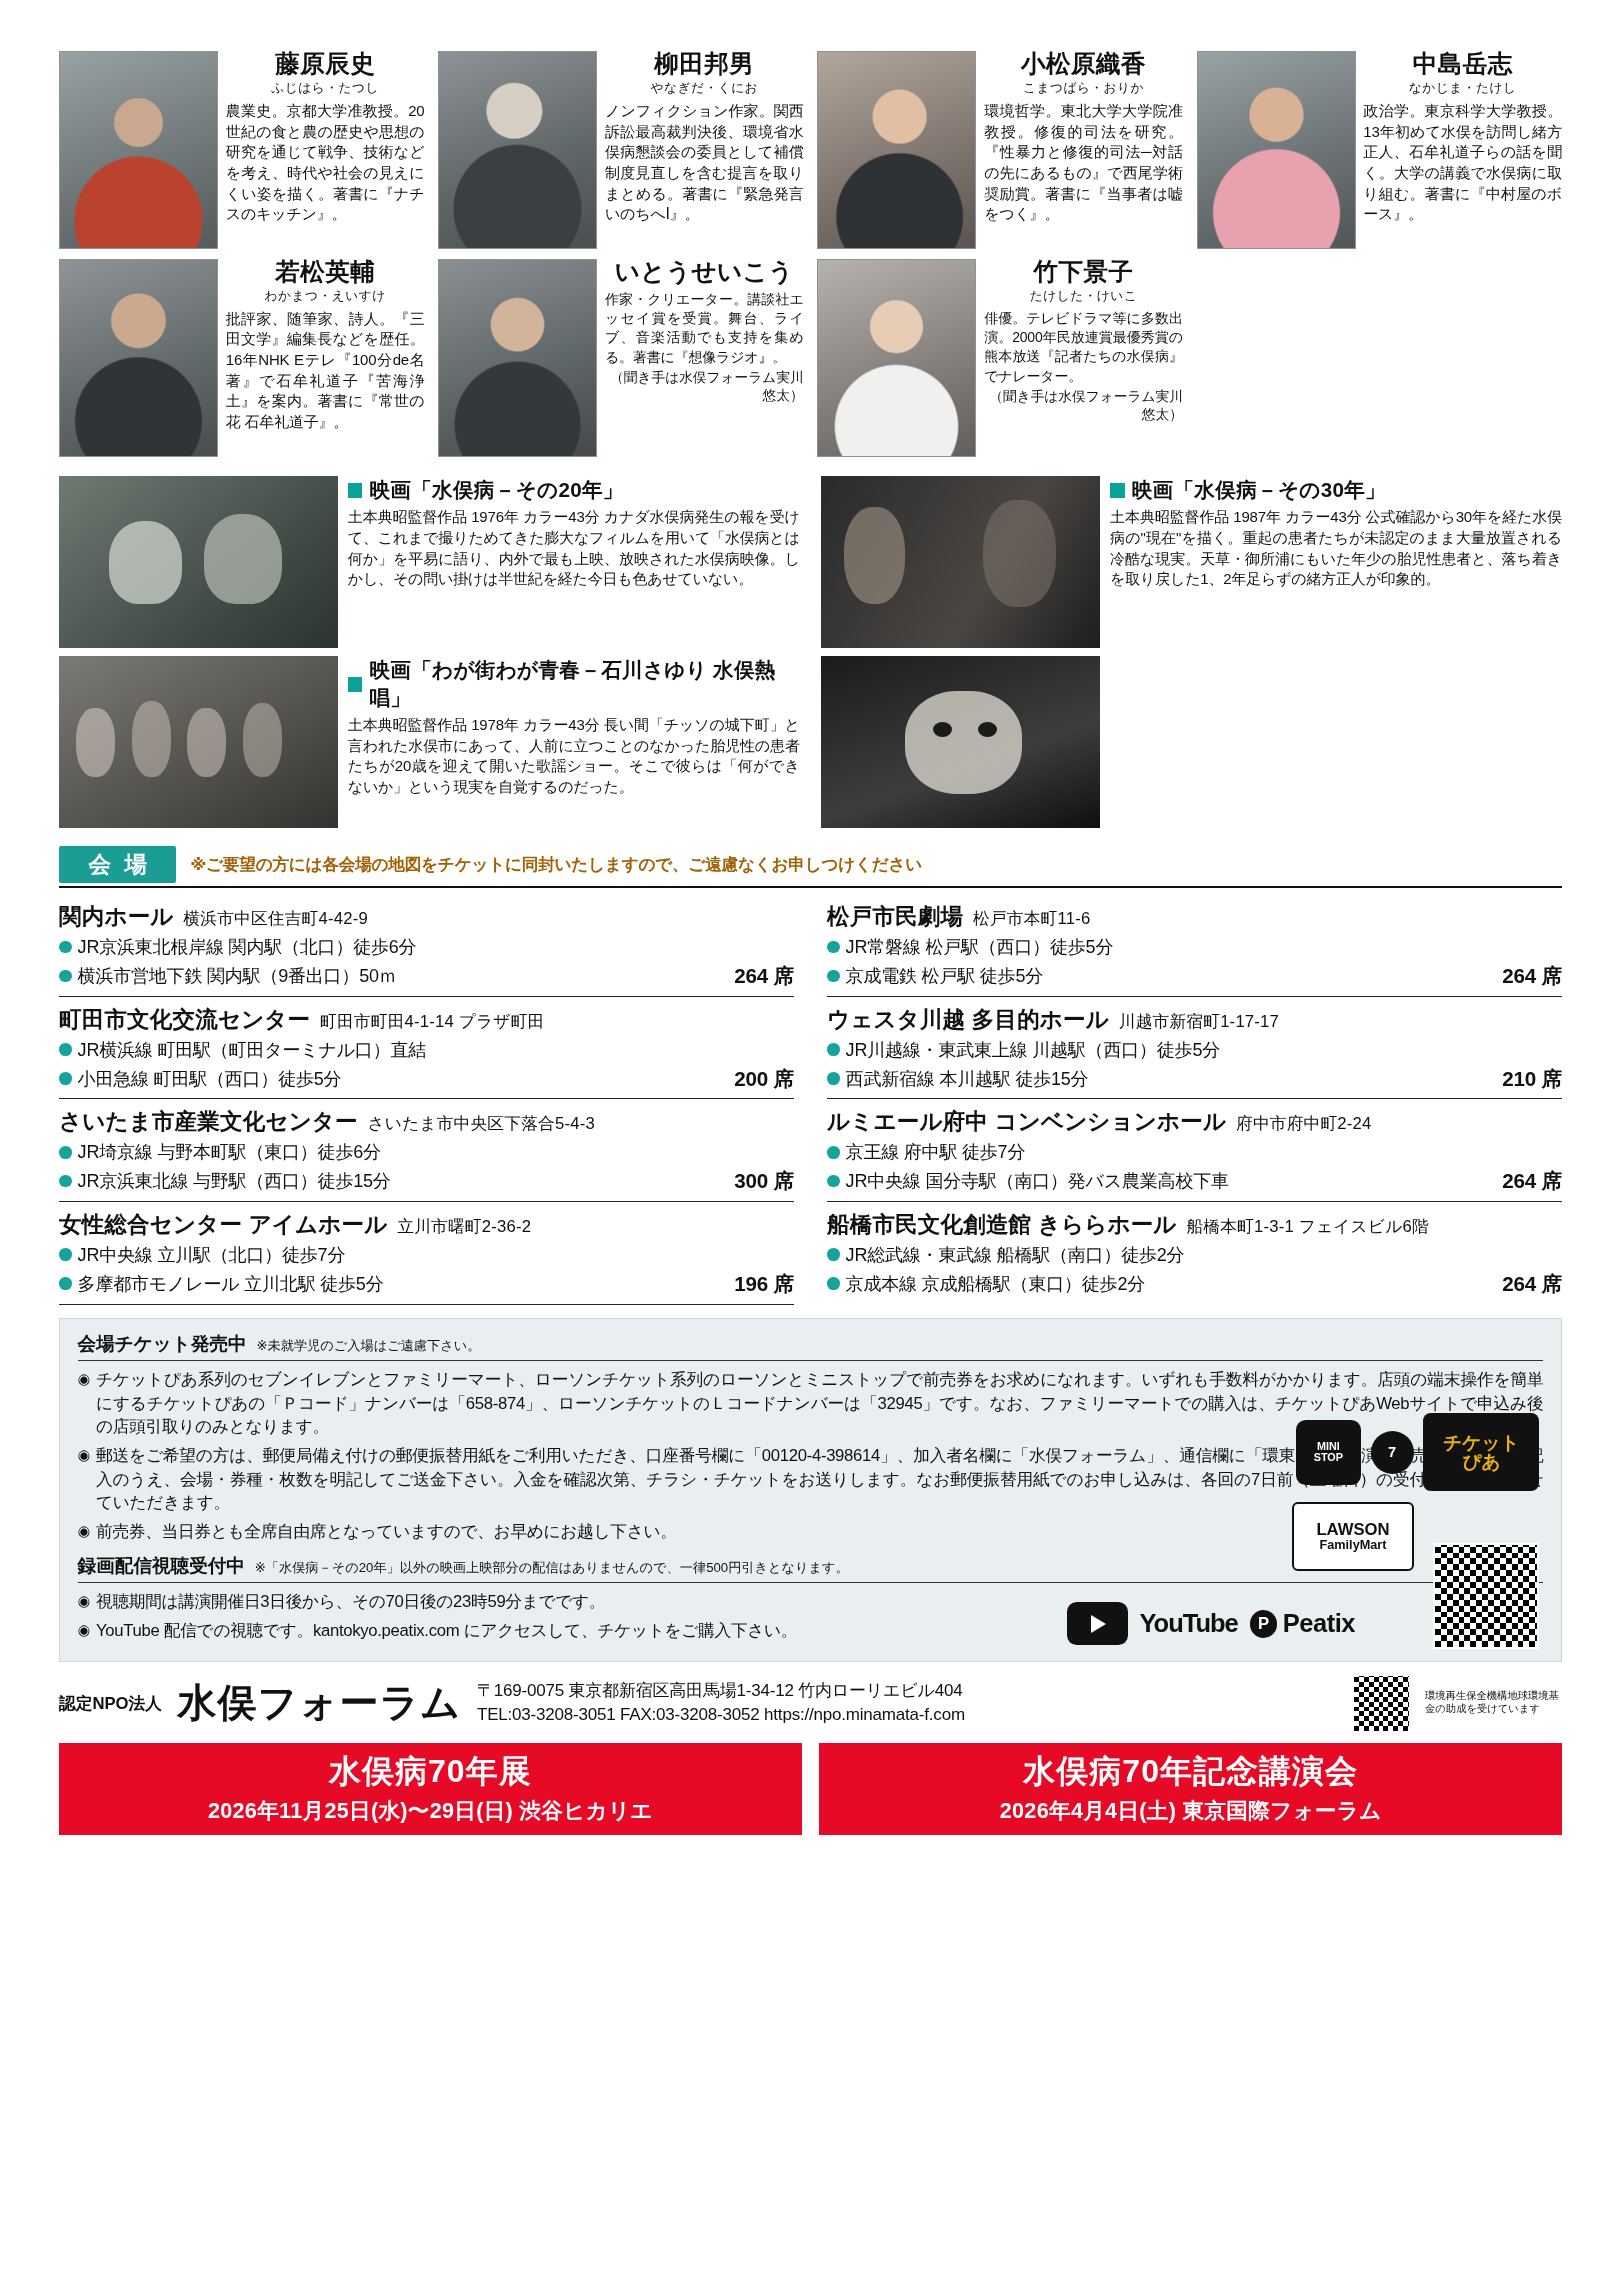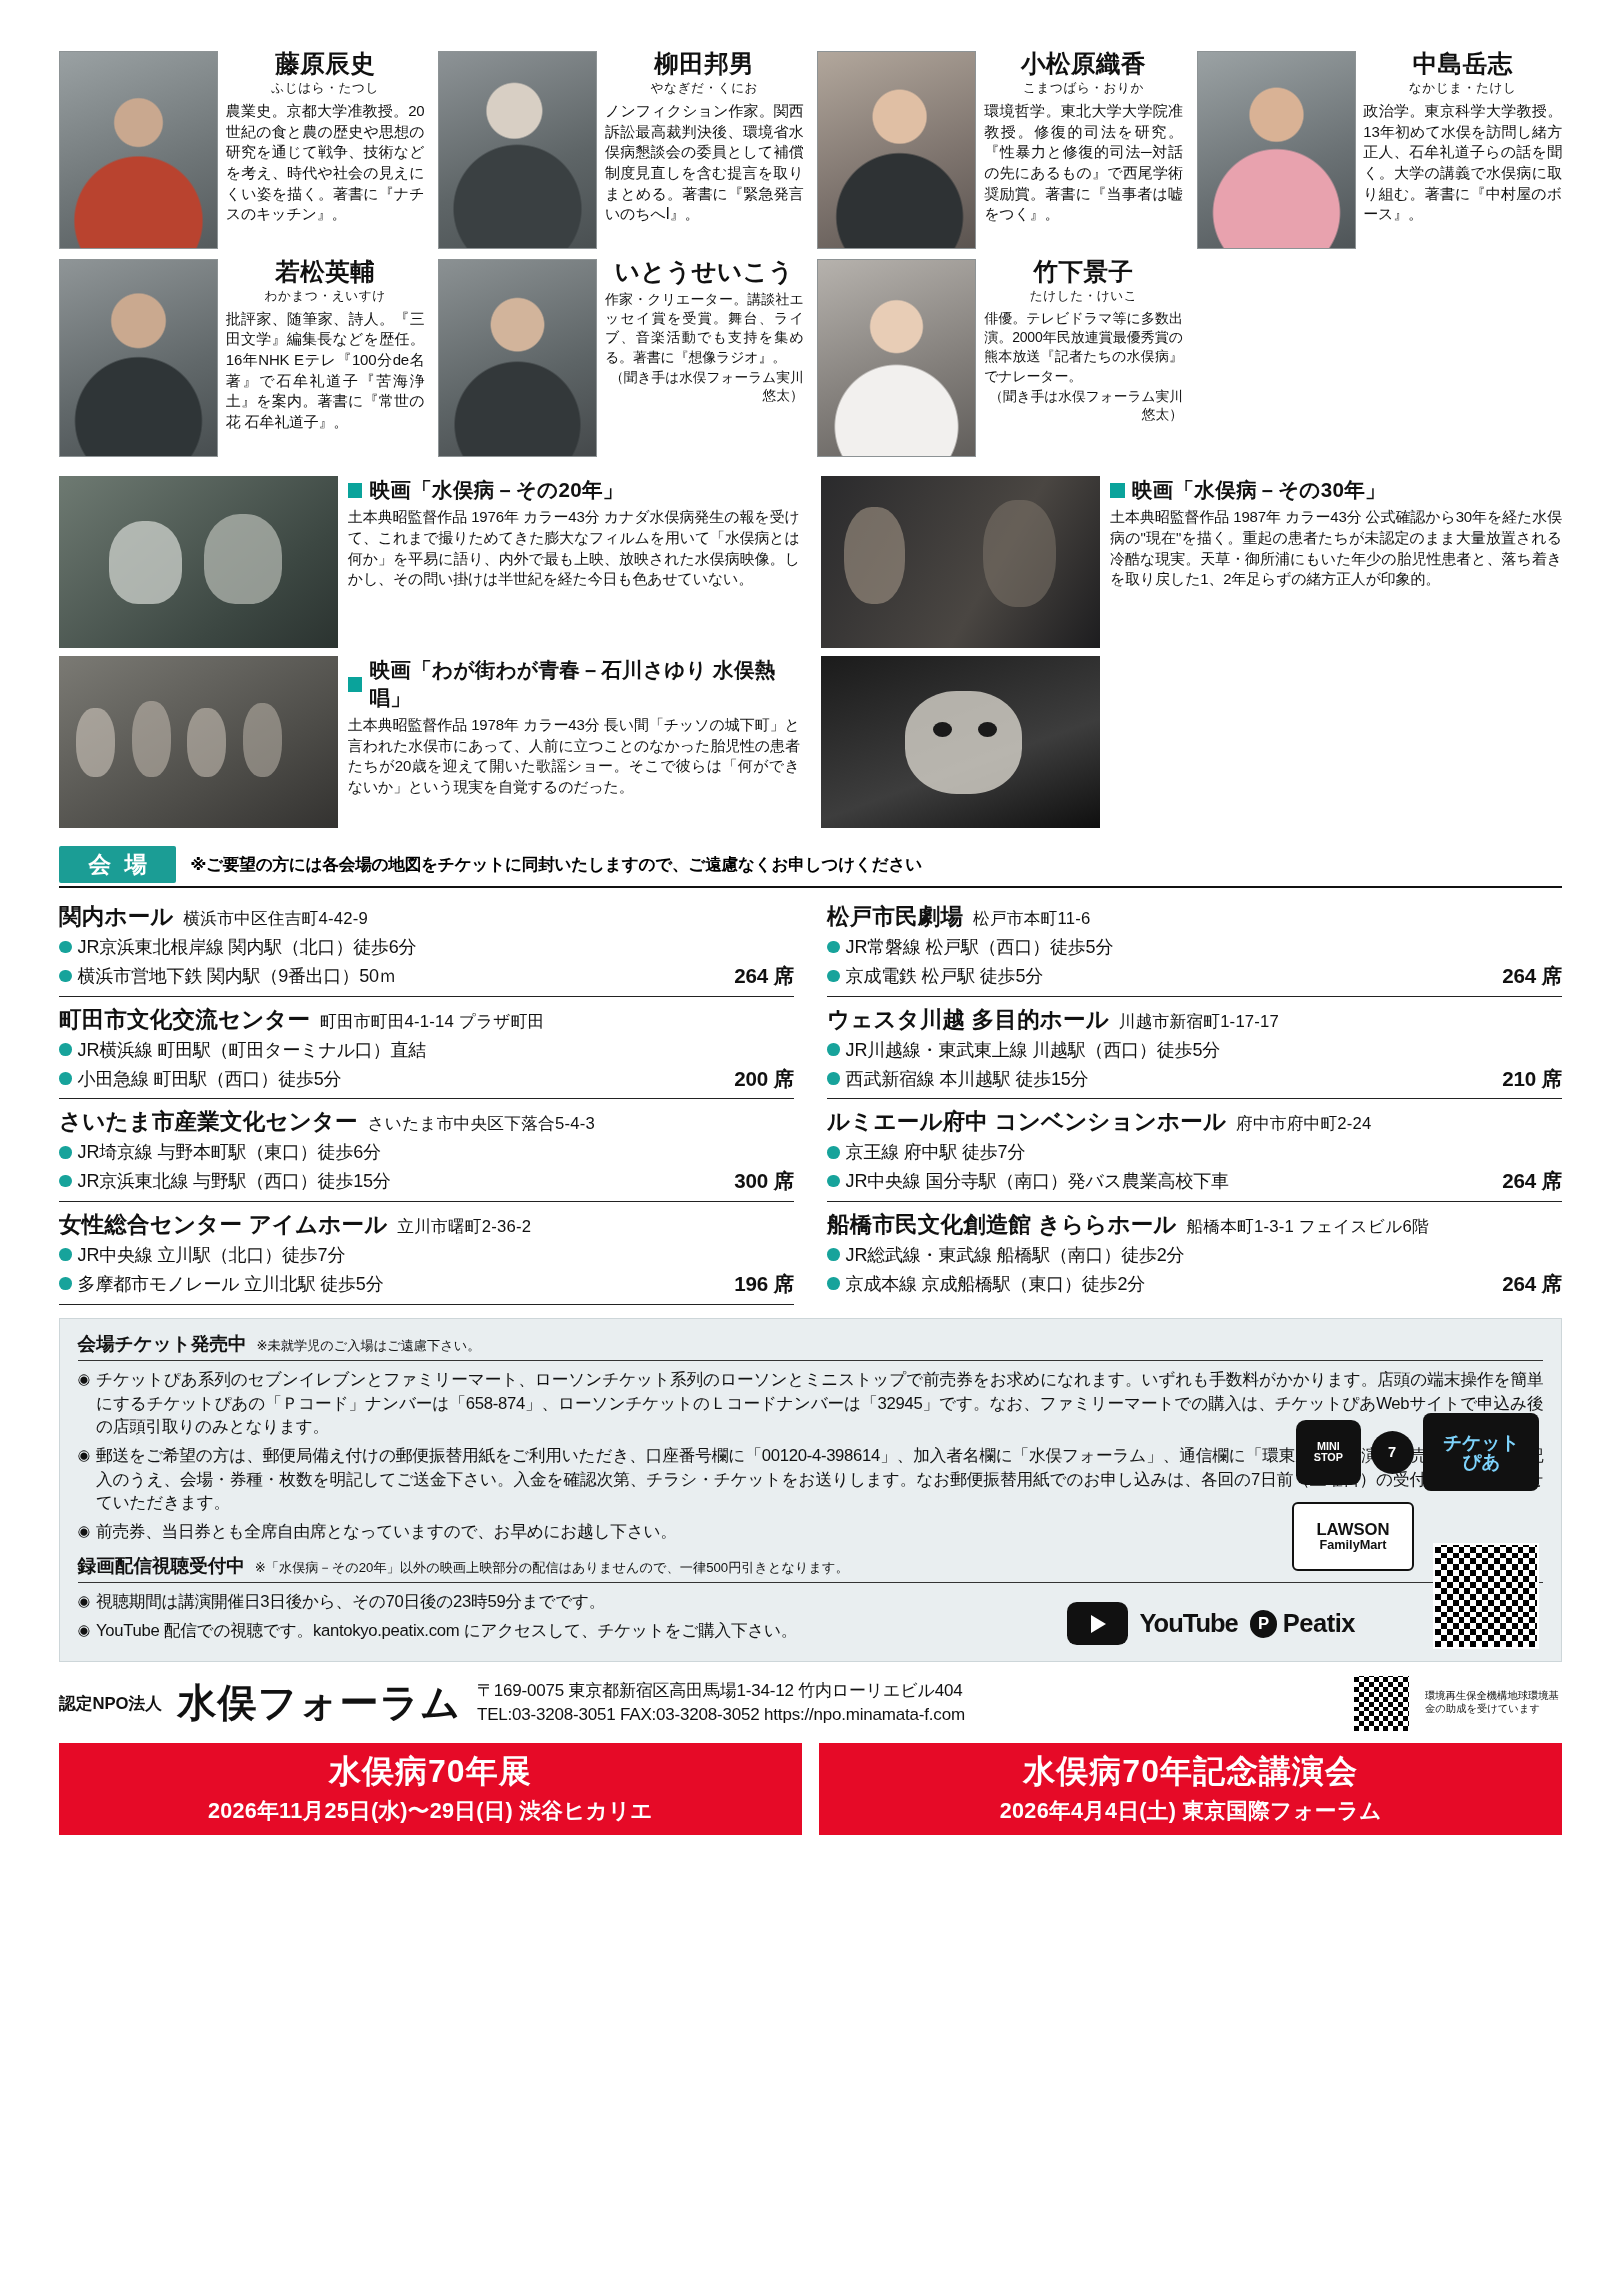--- a/index.html
+++ b/index.html
@@ -110,21 +110,21 @@
   }
   .kaijo-badge{
     background:#1b9d95;color:#fff;
     font-size:22.5px;font-weight:bold;
     padding:2.9px 15.7px;
     letter-spacing:13.7px;
     text-indent:13.7px;
     border-radius:2px;
   }
   .venue-note{
-    color:#000000;font-size:16.7px;font-weight:bold;
+    color:#a16207;font-size:16.7px;font-weight:bold;
     letter-spacing:-0.3px;
   }
   .rule{
     border:0;border-top:2px solid #111;margin:3.9px 0 0 0;
   }
   .venues{
     margin-top:5.9px;
     display:grid;grid-template-columns:1fr 1fr;
     column-gap:33px;
   }
@@ -189,21 +189,21 @@
     display:flex;flex-direction:column;align-items:center;justify-content:center;
     font-size:10.8px;font-weight:bold;line-height:1.05;text-align:center;
   }
   .logo-lawson{
     width:118px;height:65px;background:#fff;border:2px solid #111;border-radius:5.9px;
     display:flex;flex-direction:column;align-items:center;justify-content:center;
     font-size:16.7px;font-weight:bold;line-height:1.1;color:#111;
   }
   .logo-lawson .fm{font-size:12.7px;}
   .logo-pia{
-    width:116px;height:78px;background:#111;color:#7dd3fc;border-radius:7.8px;
+    width:116px;height:78px;background:#111;color:#eab308;border-radius:7.8px;
     display:flex;flex-direction:column;align-items:center;justify-content:center;
     font-size:18.6px;font-weight:bold;line-height:1.05;
   }
   .sevenish{
     width:43px;height:43px;border-radius:50%;background:#111;color:#fff;
     display:flex;align-items:center;justify-content:center;font-size:14.7px;font-weight:bold;
   }
 
   .yt-row{
     display:flex;align-items:center;gap:11.8px;position:absolute;

